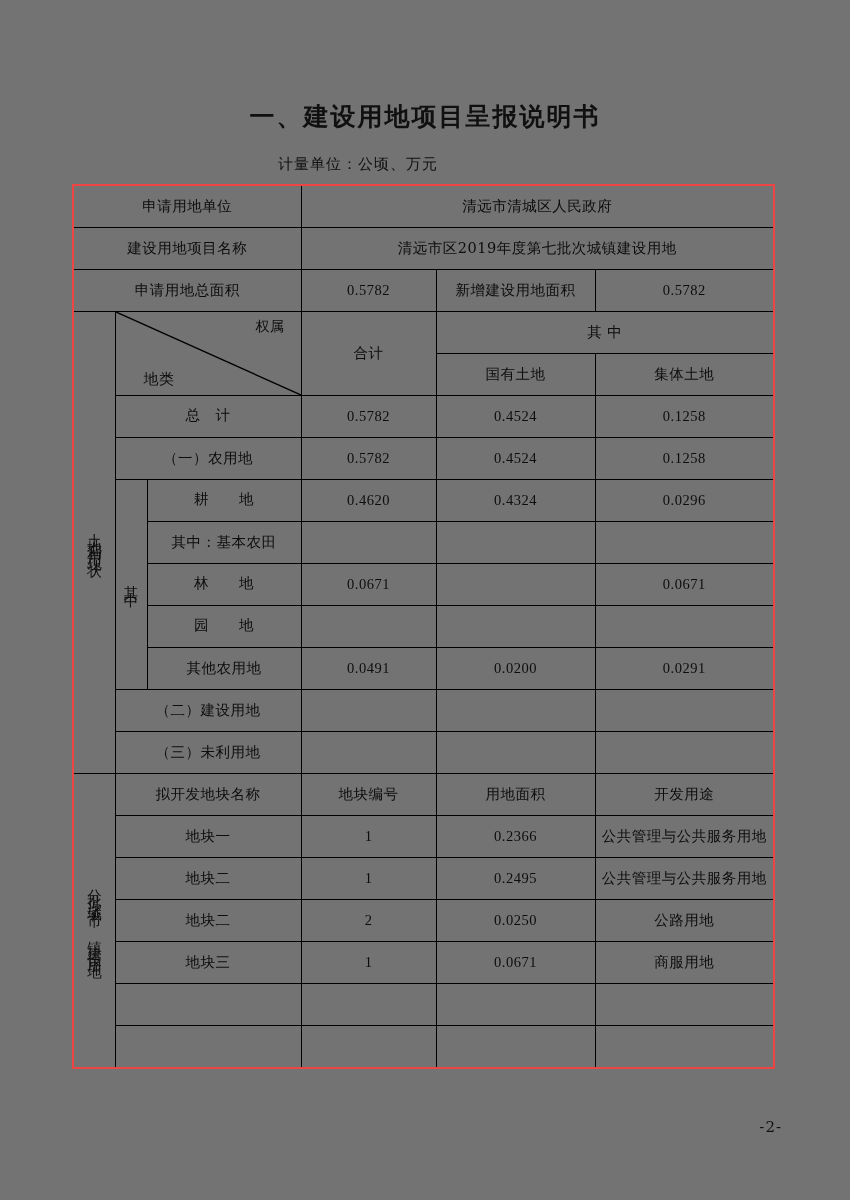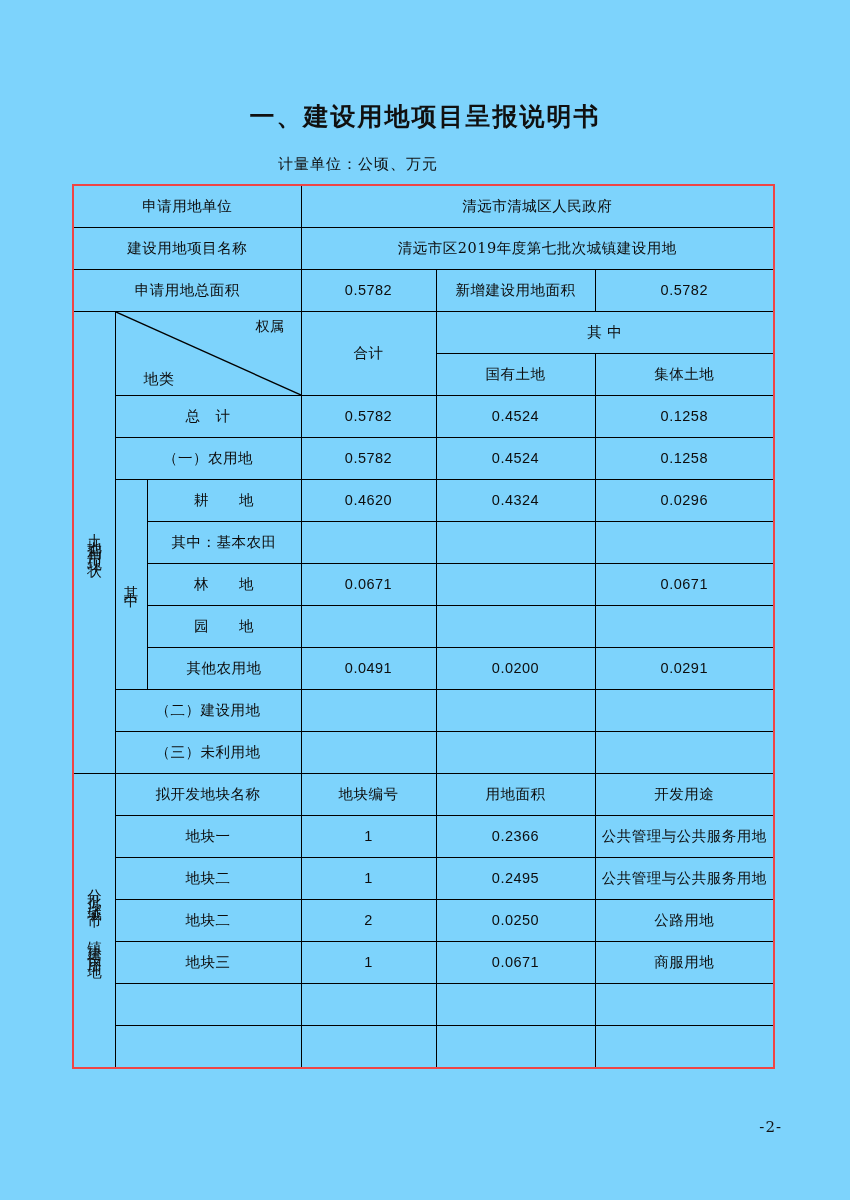--- a/index.html
+++ b/index.html
@@ -12,21 +12,21 @@
     height: 1200px;
     position: relative;
     font-family: "DejaVu Sans", "Liberation Sans", sans-serif;
     color: #111111;
     overflow: hidden;
   }
 
   .page {
     position: absolute;
     inset: 0;
-    background: #7dd3fc;
+    background: #737373;
   }
 
   
   .doc-title {
     position: absolute;
     top: 100px;
     left: 0;
     width: 850px;
     text-align: center;
     font-size: 25px;
@@ -76,28 +76,29 @@
     line-height: 1.25;
   }
 
   
   table.main {
     border: 2px solid #ef4444;
   }
   .r-std  { height: 41px; }
 
   .num {
-    font-family: Liberation Sans, sans-serif;
+    font-family: Liberation Serif, serif;
     letter-spacing: 1px;
     font-size: 14.5px;
   }
 
   .spread {
     letter-spacing: 10px;
     padding-left: 10px;
+    font-family: Liberation Mono, monospace;
   }
   .spread-wide {
     letter-spacing: 14px;
     padding-left: 14px;
   }
 
   
   .vert {
     width: 42px;
   }

